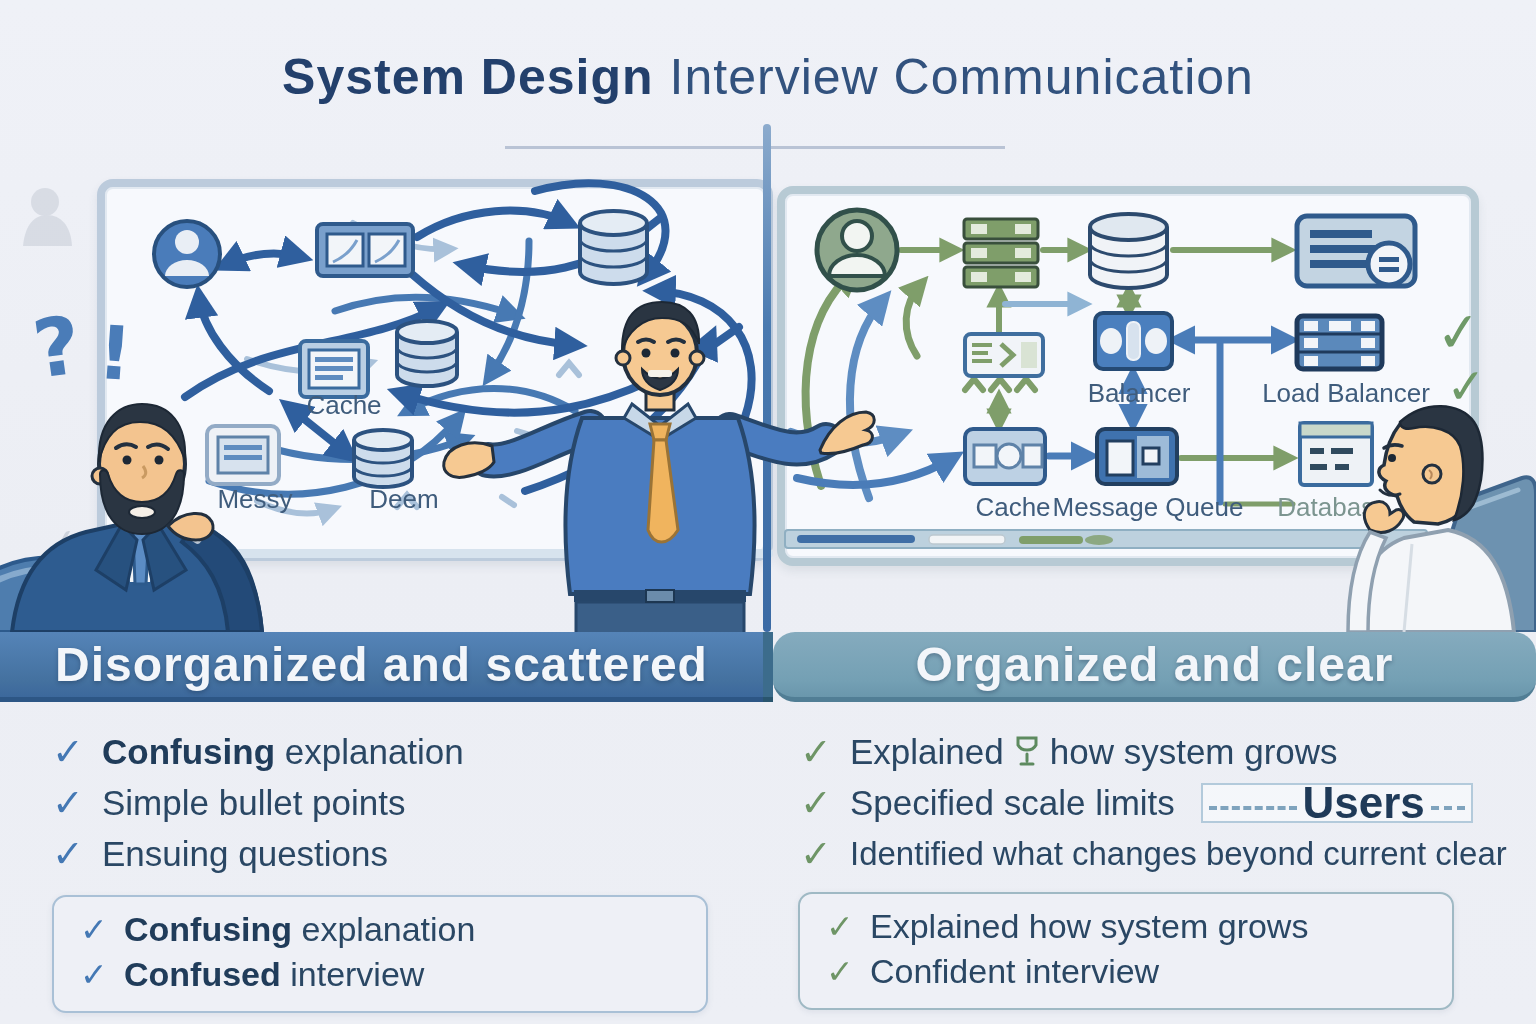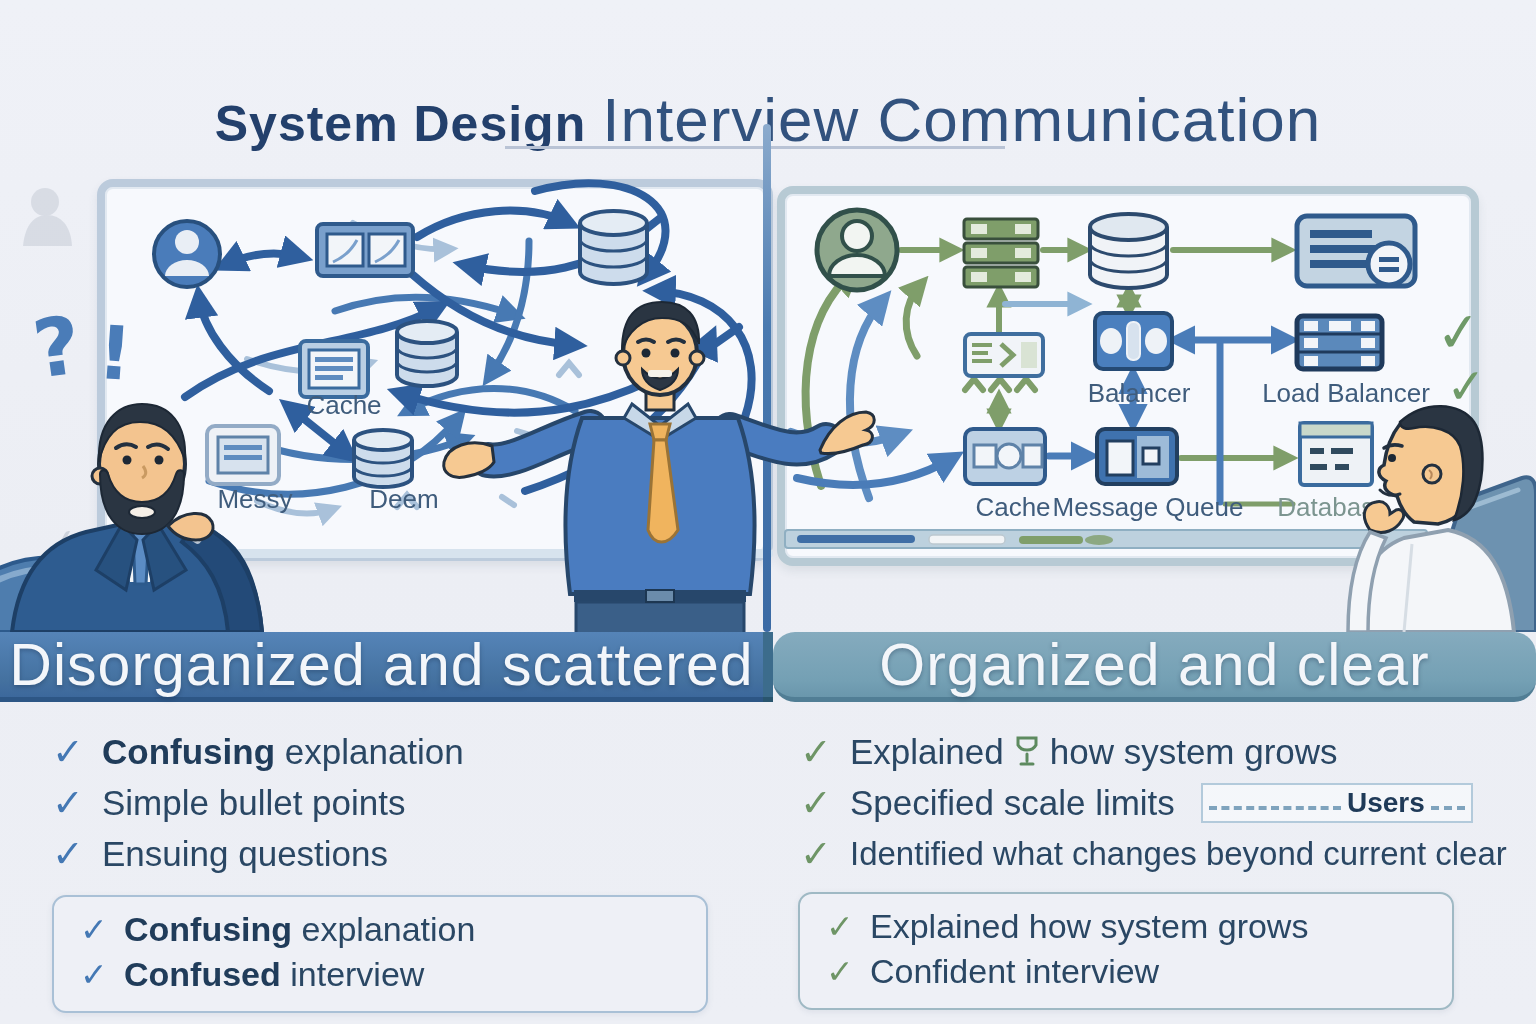--- a/index.html
+++ b/index.html
@@ -3,21 +3,21 @@
 <meta charset="utf-8">
 <style>
   html,body{margin:0;padding:0;background:#dfe2ea;}
   .stage{position:relative;width:1536px;height:1024px;overflow:hidden;
          background:linear-gradient(180deg,#eff1f7 0%,#ecEEf4 55%,#edeff5 100%);
          font-family:"Liberation Sans",sans-serif;}
   
   .title{position:absolute;left:0;top:48px;width:100%;display:flex;justify-content:center;
          align-items:baseline;gap:16px;}
   .title .t-bold{font-size:50px;font-weight:700;color:#23406c;letter-spacing:1px;}
-  .title .t-reg{font-size:62px;font-weight:400;color:#32527e;letter-spacing:1px;margin-top:36px;}
+  .title .t-reg{font-size:50px;font-weight:400;color:#32527e;letter-spacing:1px;}
   .title-rule{position:absolute;left:505px;top:146px;width:500px;height:3px;background:#b9c3d5;}
   .v-divider{position:absolute;left:763px;top:124px;width:8px;height:508px;z-index:2;
              background:linear-gradient(180deg,#8cabcd 0%,#4a7ab0 40%,#3b6aa4 100%);border-radius:4px;}
   
   .board{position:absolute;background:#f7f9fd;border-radius:16px;z-index:1;text-align:right;}
   .board-left{left:97px;top:179px;width:660px;height:366px;border:8px solid #bccbdc;
               box-shadow:inset 0 0 0 2px #e2e9f1,0 5px 10px rgba(60,80,110,.10);}
   .board-right{left:777px;top:186px;width:658px;height:364px;border:8px solid #b7cad4;
               box-shadow:inset 0 0 0 2px #e2e9f1,0 5px 10px rgba(60,90,100,.10);padding-left:28px;}
   .board svg{position:absolute;left:-8px;top:-8px;}
@@ -31,21 +31,21 @@
   .mark{position:absolute;z-index:4;font-weight:700;color:#4a7cb8;
         font-family:"DejaVu Sans",sans-serif;line-height:1;}
   .ok-mark{position:absolute;z-index:4;font-family:"DejaVu Sans",sans-serif;font-weight:900;
            color:#6f9a68;line-height:1;}
   .ghost{position:absolute;z-index:0;opacity:.5;}
   .ghost-check{position:absolute;z-index:0;color:#c6ccd6;font-family:"DejaVu Sans",sans-serif;
                font-weight:900;font-size:42px;transform:rotate(-10deg);opacity:.8;}
   
   .banner-row{position:absolute;left:0;top:632px;width:1536px;height:70px;display:flex;z-index:5;}
   .banner{display:flex;align-items:center;justify-content:center;}
-  .banner span{font-size:59px;font-weight:400;color:#f3f6fa;letter-spacing:1px;
+  .banner span{font-size:48px;font-weight:700;color:#f3f6fa;letter-spacing:1px;
                text-shadow:0 2px 4px rgba(20,40,70,.35);}
   .banner-l{width:763px;background:linear-gradient(180deg,#5584b8,#44719f 75%,#3c689c);
             border-bottom:5px solid #2d5685;}
   .banner-div{width:10px;background:#3c6c8c;border-bottom:5px solid #29556e;}
   .banner-r{flex:1;background:linear-gradient(180deg,#85abbe,#74a0b4 75%,#6a97ac);
             border-bottom:5px solid #517e95;border-radius:22px;}
   
   .col{position:absolute;z-index:6;}
   .col-left{left:52px;top:726px;width:680px;}
   .col-right{left:800px;top:726px;width:712px;}
@@ -61,21 +61,21 @@
   .box-left{left:52px;top:895px;width:656px;height:118px;border:2px solid #a9c0d6;}
   .box-right{left:798px;top:892px;width:656px;height:118px;border:2px solid #9fb9c4;}
   .sum-box .row{height:45px;}
   .sum-box .chk{font-size:33px;width:44px;}
   .sum-box .txt{font-size:34px;}
   
   .users-field{display:flex;align-items:center;width:272px;height:40px;margin-left:26px;
                border:2px solid #b3cadb;background:rgba(250,251,253,.6);box-sizing:border-box;}
   .users-field .dash{flex:1;border-top:4px dashed #7fa3bd;margin:10px 6px 0 6px;}
   .users-field .dash.short{flex:0 0 34px;}
-  .users-field b{font-size:28px;color:#1f3a58;}
+  .users-field b{font-size:44px;color:#1f3a58;}
   .trophy{margin:0 10px;flex:none;}
 </style>
 </head>
 <body>
 
 <div class="stage">
 
   <div class="title">
     <span class="t-bold">System Design</span>
     <span class="t-reg">Interview Communication</span>

